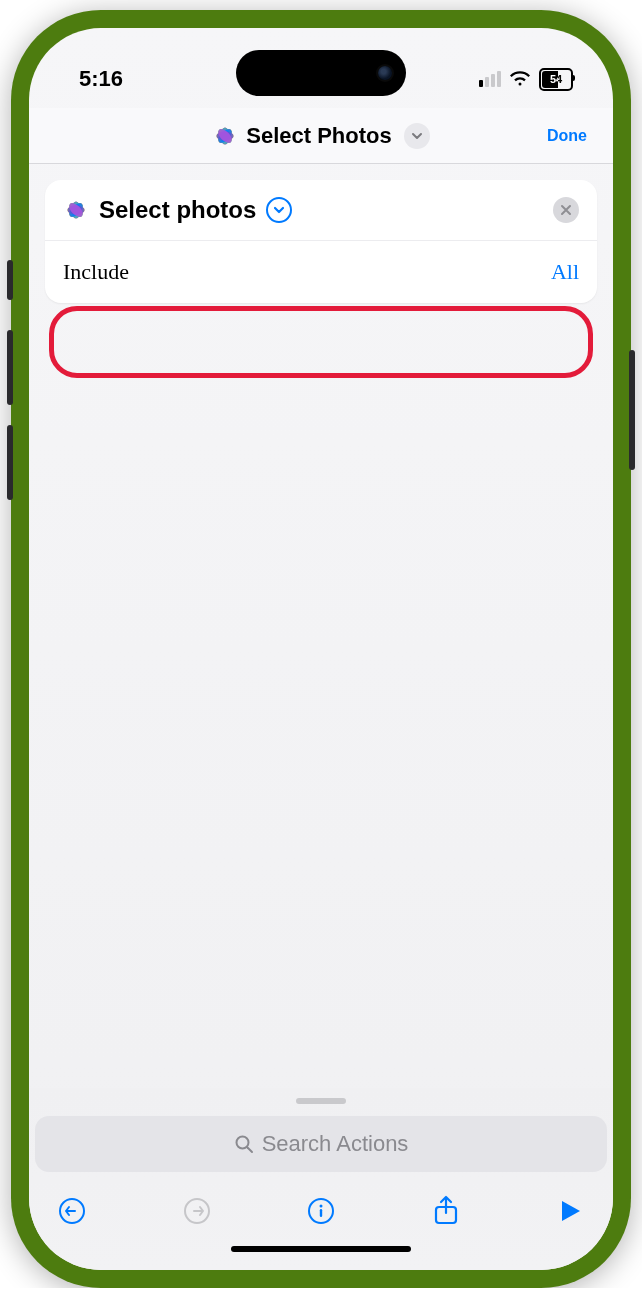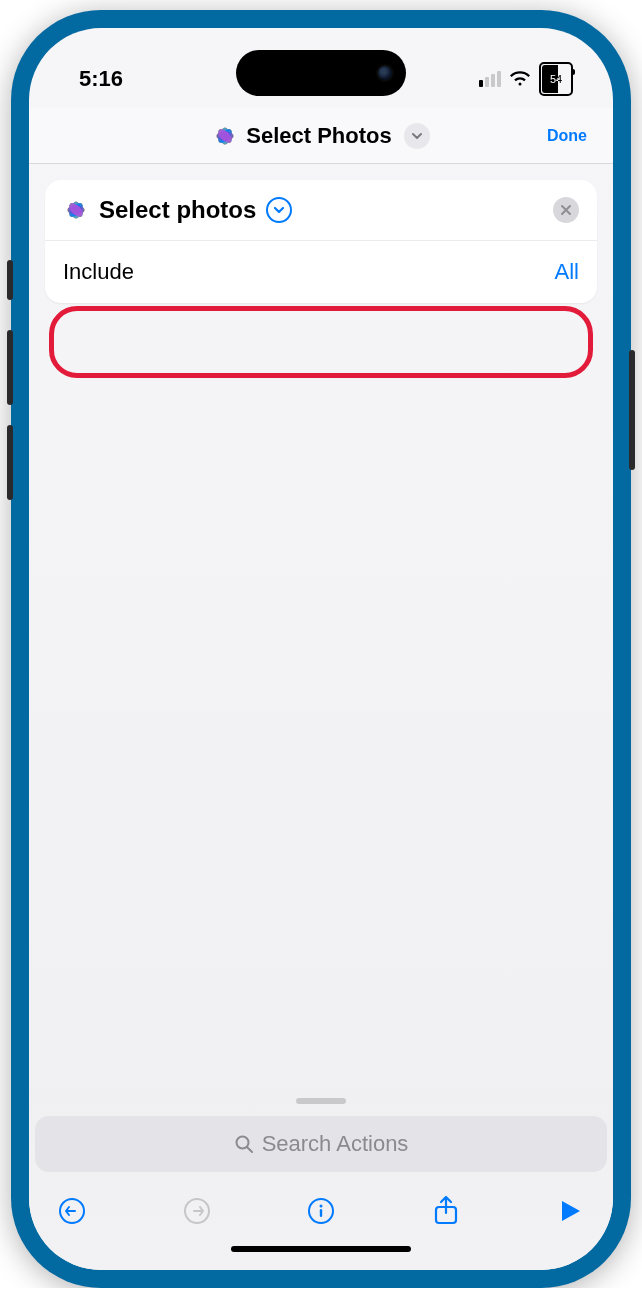--- a/index.html
+++ b/index.html
@@ -6,21 +6,21 @@
   body {
     background: #fff;
     font-family: -apple-system, "SF Pro Text", "Helvetica Neue", Arial, sans-serif;
     display: flex;
     justify-content: center;
     padding-top: 10px;
   }
   .device {
     width: 620px;
     height: 1278px;
-    background: #0369a1;
+    background: #4d7c0f;
     border-radius: 90px;
     padding: 18px;
     position: relative;
     box-shadow: 0 4px 30px rgba(0,0,0,.3);
   }
   .side-btn {
     position: absolute;
     background: #2a2a2c;
     border-radius: 4px;
   }
@@ -72,22 +72,22 @@
   }
   .status-right { display:flex; align-items:center; gap:8px; }
   .bars { display:flex; align-items:flex-end; gap:2px; }
   .bars span { width:4px; background:#c9c9cc; border-radius:1px; }
   .bars span:nth-child(1){height:7px;background:#000;}
   .bars span:nth-child(2){height:10px;}
   .bars span:nth-child(3){height:13px;}
   .bars span:nth-child(4){height:16px;}
   .wifi svg{display:block;}
   .battery{
-    position:relative; width:34px;height:34px;border:2px solid #000;border-radius:5px;
-    display:flex;align-items:center;justify-content:center;font-size:11px;font-weight:400;
+    position:relative; width:34px;height:23px;border:2px solid #000;border-radius:5px;
+    display:flex;align-items:center;justify-content:center;font-size:11px;font-weight:700;
   }
   .battery::after{content:"";position:absolute;right:-4px;top:5px;width:3px;height:6px;background:#000;border-radius:0 2px 2px 0;}
   .battery .fill{position:absolute;left:1px;top:1px;bottom:1px;width:54%;background:#000;border-radius:3px 0 0 3px;}
   .battery .lvl{position:relative;color:#fff;mix-blend-mode:difference;}
 
   
   .nav {
     height: 56px;
     display:flex;
     align-items:center;
@@ -116,21 +116,21 @@
     border-bottom:1px solid #ececef;
   }
   .card-head .title{font-size:24px;font-weight:700;}
   .expand-circle{
     width:26px;height:26px;border:2px solid #007aff;border-radius:50%;
     display:flex;align-items:center;justify-content:center;
   }
   .clear-btn{margin-left:auto;width:26px;height:26px;border-radius:50%;background:#d8d8dc;display:flex;align-items:center;justify-content:center;}
   .row{
     display:flex;align-items:center;justify-content:space-between;
-    padding:18px 18px;border-bottom:1px solid #ececef;font-size:22px;
+    padding:18px 18px;border-bottom:1px solid #ececef;font-size:22px;font-family:Liberation Serif, serif;
   }
   .row:last-child{border-bottom:none;}
   .row .link{color:#007aff;}
   .toggle{
     width:62px;height:36px;border-radius:20px;background:#34c759;position:relative;
   }
   .toggle .knob{
     position:absolute;right:3px;top:3px;width:30px;height:30px;border-radius:50%;background:#fff;
     box-shadow:0 1px 3px rgba(0,0,0,.3);
   }

